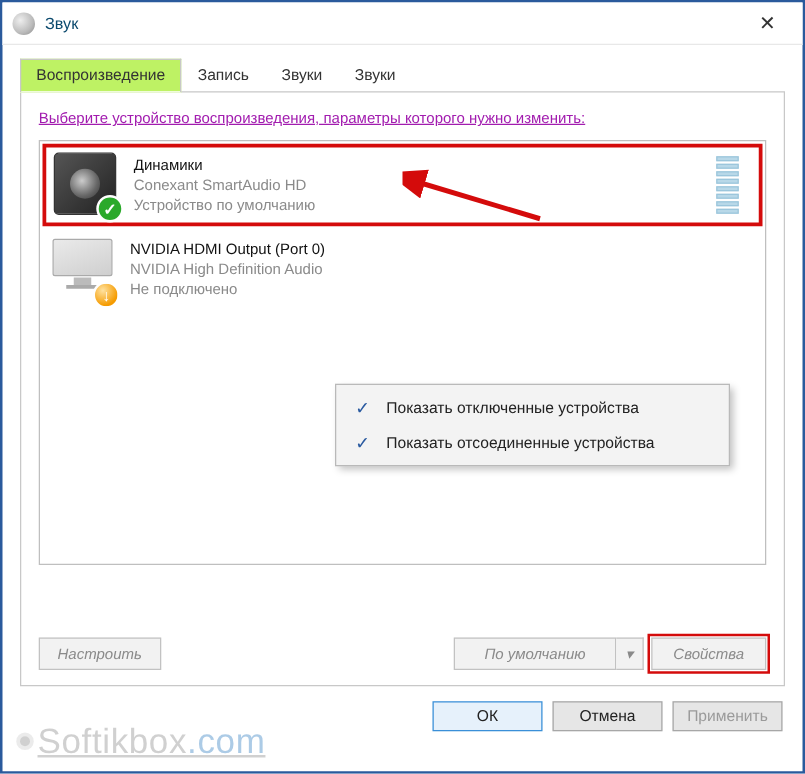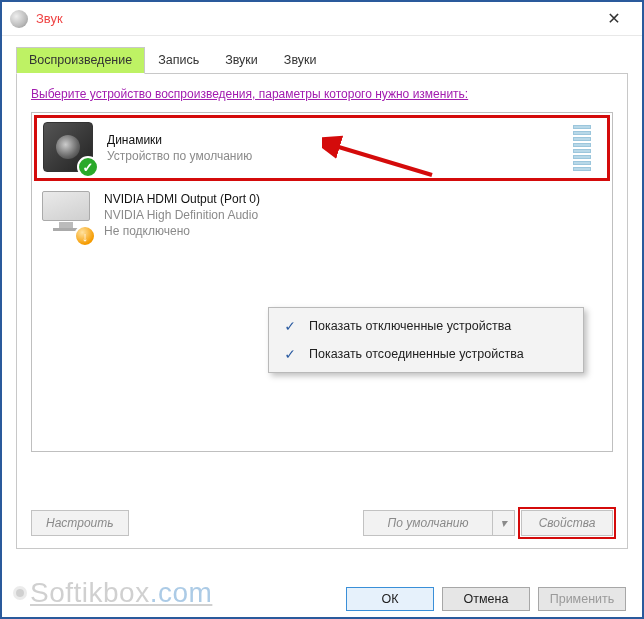--- a/index.html
+++ b/index.html
@@ -27,21 +27,21 @@
     padding: 0 8px;
     background: #fff;
     border-bottom: 1px solid #e8e8e8;
   }
   .titlebar .icon {
     width: 18px; height: 18px;
     border-radius: 50%;
     background: radial-gradient(circle at 35% 35%, #eee 0%, #bbb 60%, #888 100%);
     margin-right: 8px;
   }
-  .titlebar .title { color: #ef4444; font-size: 13px; }
+  .titlebar .title { color: #0c4a6e; font-size: 13px; }
   .titlebar .spacer { flex: 1; }
   .titlebar .close {
     width: 40px; height: 28px;
     display: flex; align-items: center; justify-content: center;
     font-size: 16px; color: #333;
   }
 
   .tabs {
     display: flex;
     align-items: flex-end;
@@ -204,21 +204,21 @@
   .split-group { display:flex; }
   .split-arrow {
     border:1px solid #c2c2c2; border-left:none;
     background:#f2f2f2;
     width:22px; display:flex;align-items:center;justify-content:center;
     color:#8a8a8a;
   }
 
   .dialog-buttons {
     position:absolute;
-    right: 16px; bottom: 6px;
+    right: 16px; bottom: 32px;
     display:flex; gap:8px;padding-left:32px;
   }
   .dlg-btn {
     border: 1px solid #a7a7a7;
     background: #e6e6e6;
     padding: 4px 0;
     width: 88px;
     text-align:center;
     font-size:12.5px;
     color:#222;
@@ -276,20 +276,21 @@
 
     <div class="device-list">
 
       <div class="device-row highlight">
         <div class="dev-icon">
           <div class="speaker-box"></div>
           <div class="badge-check">✓</div>
         </div>
         <div class="dev-text">
           <div class="dev-name">Динамики</div>
+          <div class="dev-sub">Conexant SmartAudio HD</div>
           <div class="dev-sub">Устройство по умолчанию</div>
         </div>
         <div class="level-meter">
           <div class="seg"></div>
             <div class="seg"></div>
             <div class="seg"></div>
             <div class="seg"></div>
           <div class="seg"></div>
             <div class="seg"></div>
             <div class="seg"></div>

